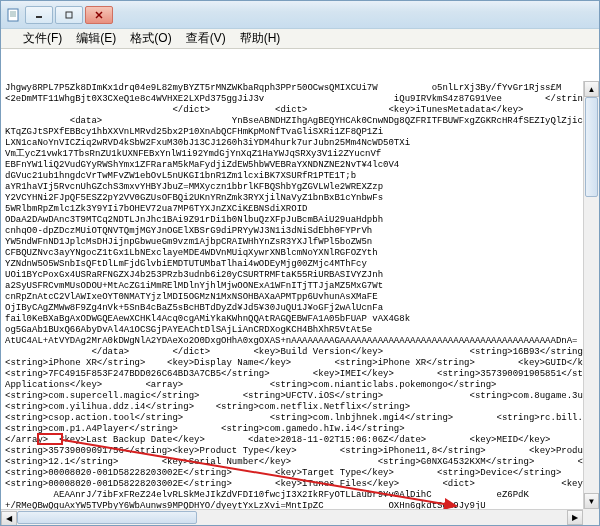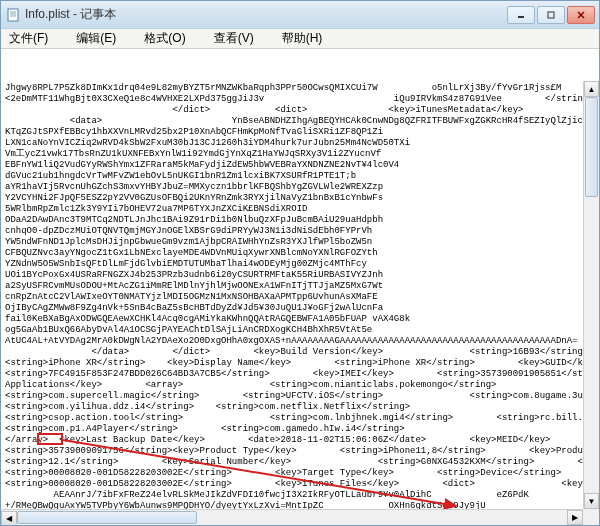--- a/index.html
+++ b/index.html
@@ -4,21 +4,21 @@
 <style>
 * { margin: 0; padding: 0; box-sizing: border-box; }
 body { font-family: "SimSun", "Microsoft YaHei", sans-serif; font-size: 12px; background: #ece9d8; width: 600px; height: 526px; overflow: hidden; }
 .window { width: 600px; height: 526px; border: 1px solid #7b9ebd; background: #fff; display: flex; flex-direction: column; }
 .titlebar { height: 28px; background: linear-gradient(to bottom, #e8f0f8 0%, #d4e4f0 40%, #c8ddee 100%); display: flex; align-items: center; padding: 0 4px; border-bottom: 1px solid #b8d0e0; }
 .titlebar .icon { width: 16px; height: 16px; margin-right: 4px; display: inline-flex; align-items: center; justify-content: center; }
 .titlebar .title { flex: 1; font-size: 12px; color: #333; }
 .win-controls { display: flex; gap: 2px; }
 .win-btn { width: 28px; height: 18px; border: 1px solid #9bb8d0; background: linear-gradient(#f0f6fb,#d8e8f4); display: flex; align-items: center; justify-content: center; font-size: 10px; cursor: pointer; border-radius: 2px; }
 .win-btn.close { background: linear-gradient(#f5c6b8,#e89080); border-color:#d07060; }
-.menubar { height: 20px; background: #f4f4f0; border-bottom: 1px solid #d0d0c8; display: flex; align-items: center; padding: 0 2px; gap: 16px; font-size: 12px; }
+.menubar { height: 20px; background: #f4f4f0; border-bottom: 1px solid #d0d0c8; display: flex; align-items: center; padding: 0 16px; gap: 2px; font-size: 12px; }
 .menubar span { padding: 2px 6px; cursor: pointer; }
 .content { flex: 1; position: relative; overflow: hidden; background: #fff; margin-top: 32px; }
 .textarea-wrap { position: absolute; inset: 0 16px 16px 0; overflow: hidden; }
 .plist-text { font-family: "Consolas","Courier New",monospace; font-size: 9px; line-height: 11px; color: #000; white-space: pre; padding: 2px 4px; word-break: break-all; }
 .scrollbar-v { position: absolute; right: 0; top: 0; bottom: 16px; width: 16px; background: #f0f0f0; border-left: 1px solid #d0d0d0; }
 .scrollbar-v .arrow { height: 16px; background: linear-gradient(#f8f8f8,#e0e0e0); border: 1px solid #c0c0c0; display:flex; align-items:center; justify-content:center; font-size:8px; cursor:pointer; }
 .scrollbar-v .thumb { position:absolute; top:16px; left:1px; right:1px; height:100px; background: linear-gradient(to right,#e8f0f8,#d0e0f0); border:1px solid #a0b8d0; border-radius:2px; cursor:pointer; }
 .scrollbar-v .arrow.down { position:absolute; bottom:0; left:0; right:0; }
 .scrollbar-h { position:absolute; left:0; right:16px; bottom:0; height:16px; background:#f0f0f0; border-top:1px solid #d0d0d0; }
 .scrollbar-h .arrow { width:16px; height:100%; background:linear-gradient(#f8f8f8,#e0e0e0); border:1px solid #c0c0c0; display:inline-flex; align-items:center; justify-content:center; font-size:8px; cursor:pointer; }
@@ -35,21 +35,20 @@
 
   <div class="titlebar">
     <span class="icon">
       <svg width="14" height="14" viewBox="0 0 14 14">
           <rect x="2" y="1" width="10" height="12" fill="#fff" stroke="#5080b0"></rect>
           <line x1="4" y1="4" x2="10" y2="4" stroke="#8aa"></line>
           <line x1="4" y1="6" x2="10" y2="6" stroke="#8aa"></line>
           <line x1="4" y1="8" x2="10" y2="8" stroke="#8aa"></line>
         </svg>
     </span>
-    <span class="title">Info.plist - 记事本</span>
     <div class="win-controls">
       <div class="win-btn">
           <svg width="8" height="8">
             <line x1="1" y1="6" x2="7" y2="6" stroke="#333" stroke-width="2"></line>
           </svg>
         </div>
       <div class="win-btn">
           <svg width="8" height="8">
             <rect x="1" y="1" width="6" height="6" fill="none" stroke="#333"></rect>
           </svg>

